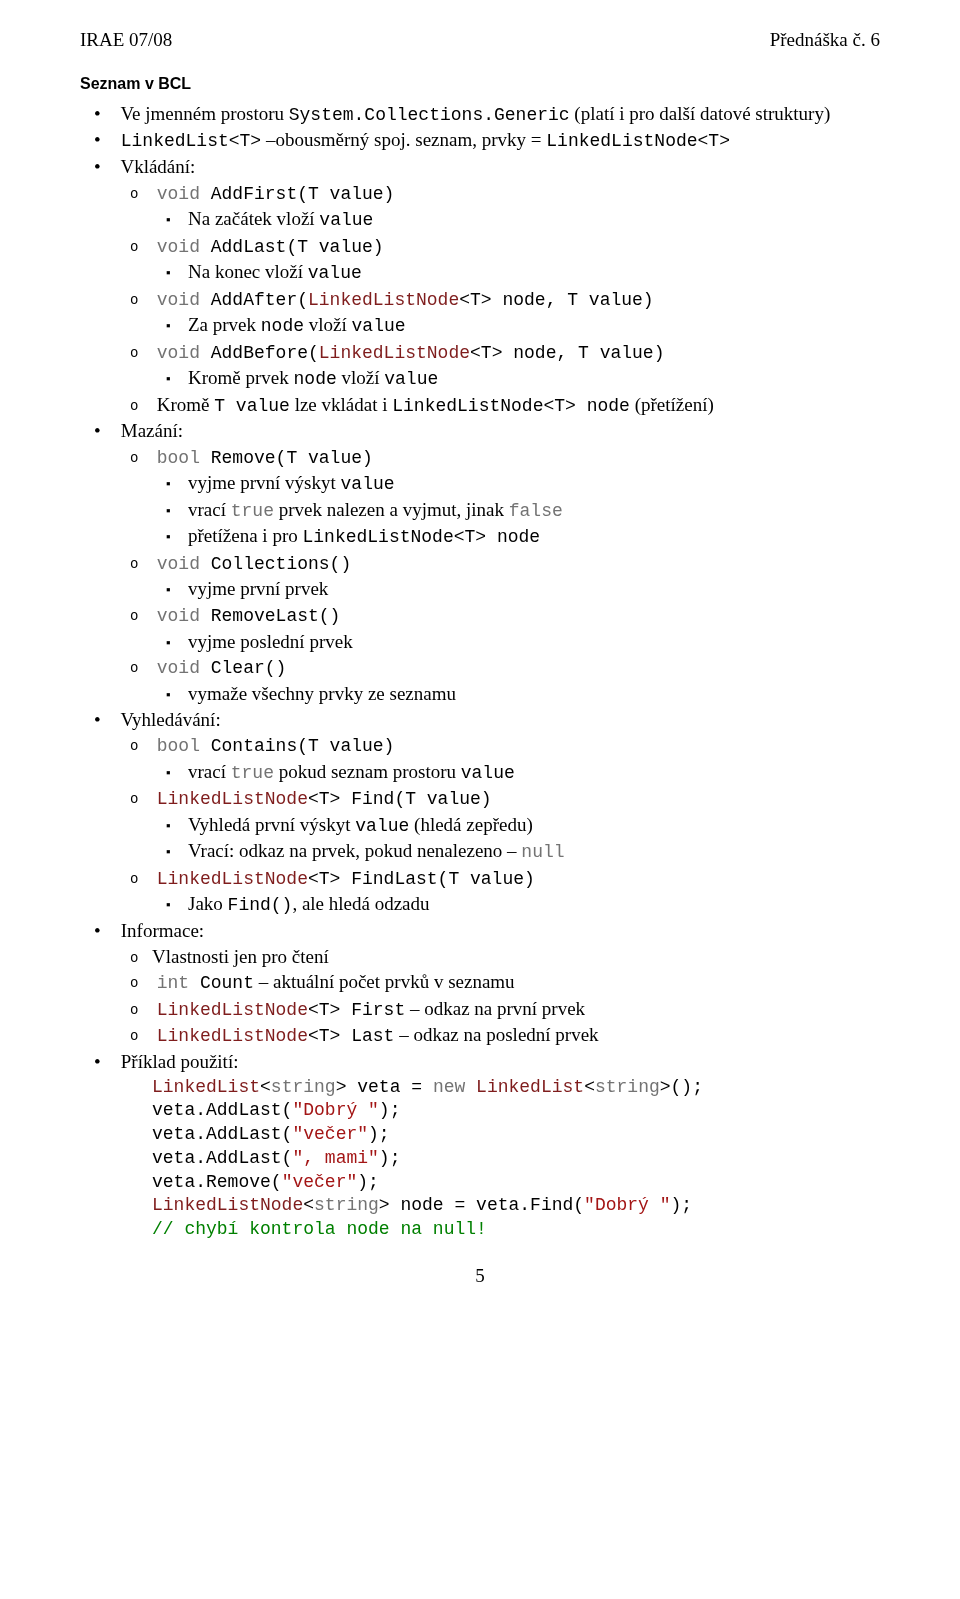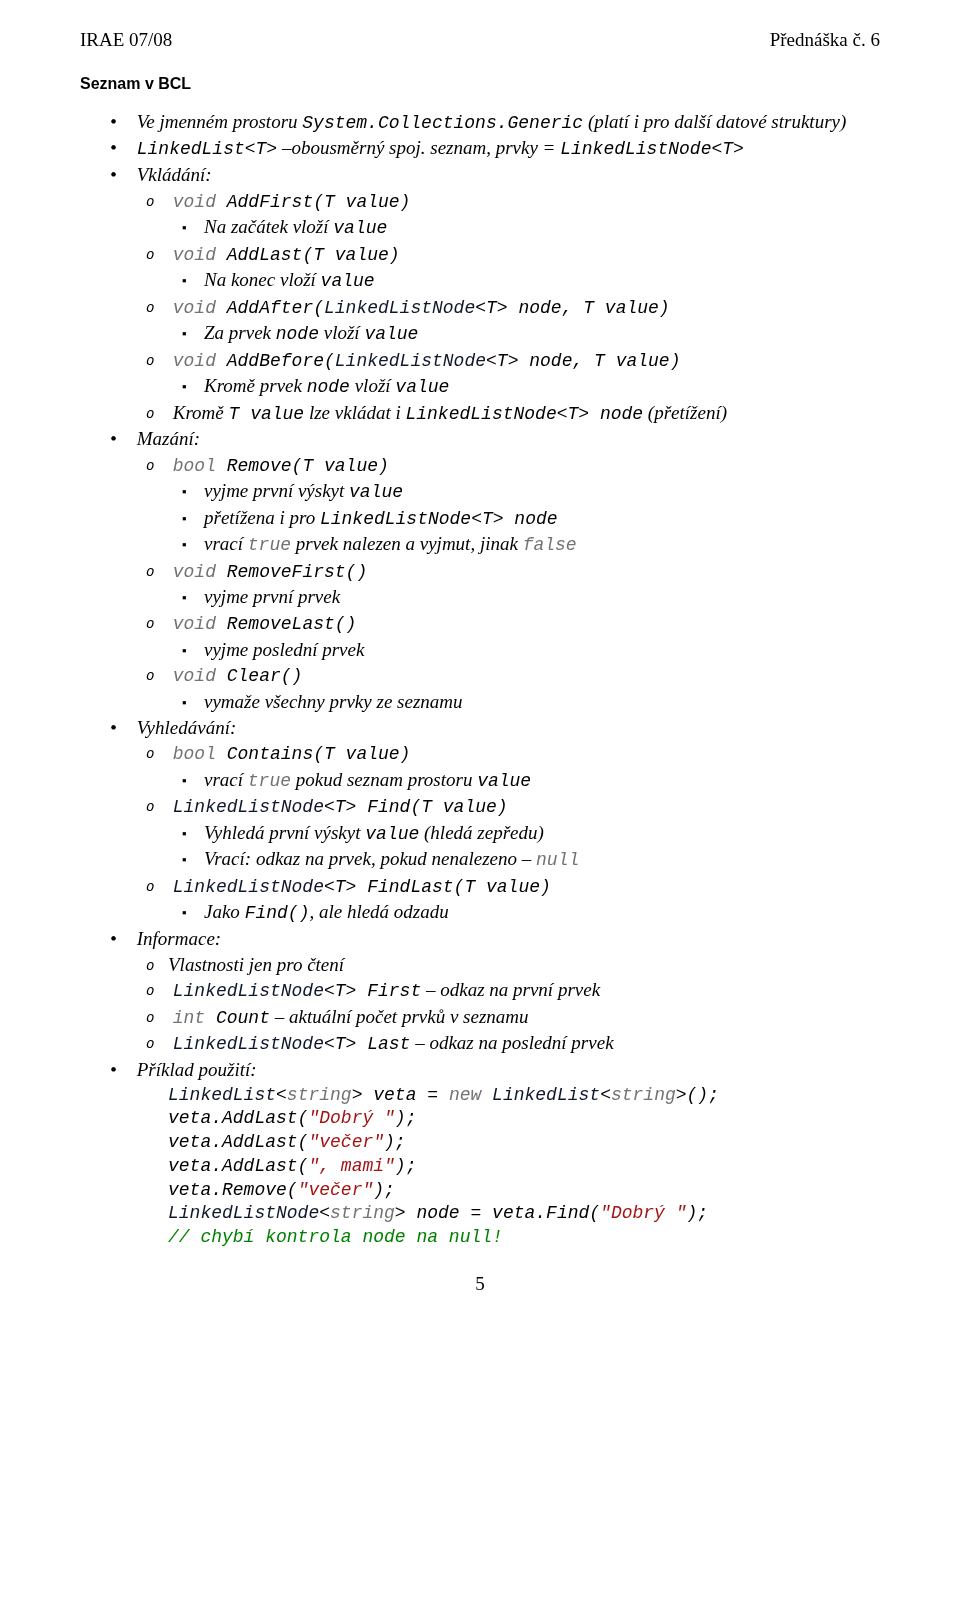--- a/index.html
+++ b/index.html
@@ -25,29 +25,28 @@
     font-family: Arial, Helvetica, sans-serif;
     font-weight: bold;
     font-size: 16px;
     margin: 2px 0 8px 0;
   }
   .code {
     font-family: Consolas, "Courier New", monospace;
     font-size: 18px;
   }
   .kw   { color: #737373; }
-  .type { color: #0f172a; }
+  .type { color: #7f1d1d; }
   .str  { color: #a31515; }
   .comment { color: #008000; }
 
   ul.l1 {
     list-style: none;
-    margin: 16px;
+    margin: 0;
     padding: 0 0 0 36px;
-    font-style: italic;
   }
   ul.l1 > li { margin: 2px 0; }
   ul.l1 > li::before {
     content: "•";
     display: inline-block;
     width: 22px;
     margin-left: -22px;
   }
   ul.l2 {
     list-style: none;
@@ -142,26 +141,26 @@
     </ul>
   </li>
 
   <li>
     <span>Mazání:</span>
     <ul class="l2">
       <li>
         <span class="code"><span class="kw">bool</span><span> Remove(T value)</span></span>
         <ul class="l3">
           <li><span>vyjme první výskyt </span><span class="code">value</span></li>
+          <li><span>vrací </span><span class="code kw">true</span><span> prvek nalezen a vyjmut, jinak </span><span class="code kw">false</span></li>
           <li><span>přetížena i pro </span><span class="code">LinkedListNode&lt;T&gt; node</span></li>
-          <li><span>vrací </span><span class="code kw">true</span><span> prvek nalezen a vyjmut, jinak </span><span class="code kw">false</span></li>
         </ul>
       </li>
       <li>
-        <span class="code"><span class="kw">void</span><span> RemoveFirst()</span></span>
+        <span class="code"><span class="kw">void</span><span> Collections()</span></span>
         <ul class="l3">
             <li>vyjme první prvek</li>
           </ul>
       </li>
       <li>
         <span class="code"><span class="kw">void</span><span> RemoveLast()</span></span>
         <ul class="l3">
             <li>vyjme poslední prvek</li>
           </ul>
       </li>
@@ -197,24 +196,24 @@
           </ul>
       </li>
     </ul>
   </li>
 
   <li>
     <span>Informace:</span>
     <ul class="l2">
       <li>Vlastnosti jen pro čtení</li>
       <li>
+        <span class="code"><span class="kw">int</span><span> Count</span></span><span> – aktuální počet prvků v seznamu</span>
+      </li>
+      <li>
         <span class="code"><span class="type">LinkedListNode</span><span>&lt;T&gt; First</span></span><span> – odkaz na první prvek</span>
-      </li>
-      <li>
-        <span class="code"><span class="kw">int</span><span> Count</span></span><span> – aktuální počet prvků v seznamu</span>
       </li>
       <li>
         <span class="code"><span class="type">LinkedListNode</span><span>&lt;T&gt; Last</span></span><span> – odkaz na poslední prvek</span>
       </li>
     </ul>
   </li>
 
   <li>
     <span>Příklad použití:</span>
     <div class="codeblock code"><span class="type">LinkedList</span><span>&lt;</span><span class="kw">string</span><span>&gt; veta = </span><span class="kw">new</span><span> </span><span class="type">LinkedList</span><span>&lt;</span><span class="kw">string</span><span>&gt;();</span>

